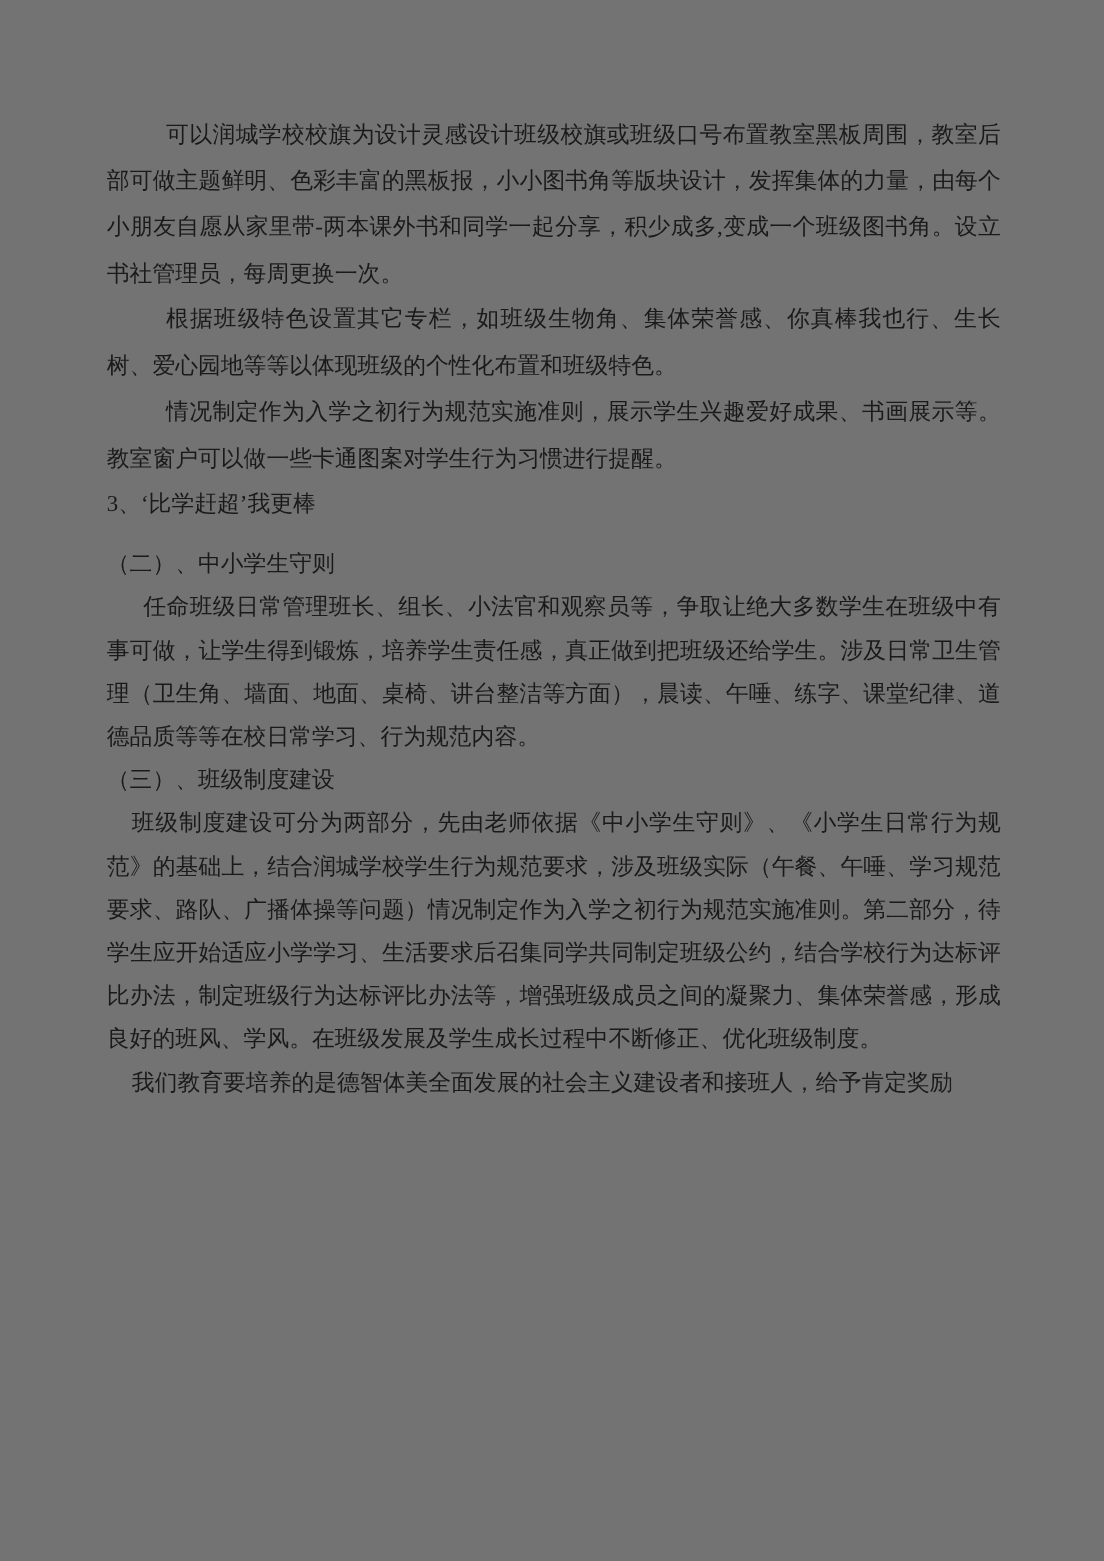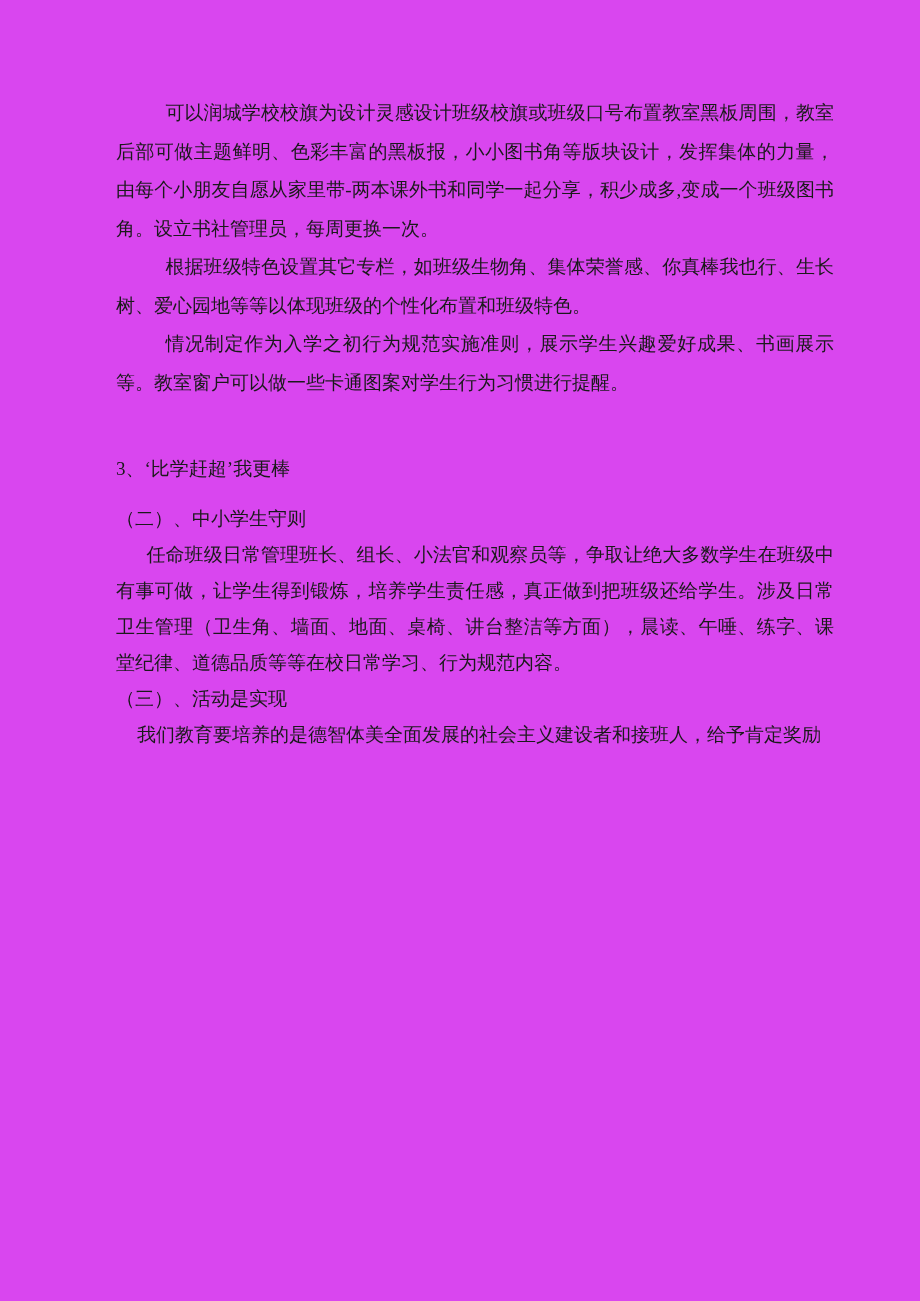--- a/index.html
+++ b/index.html
@@ -10,50 +10,51 @@
   body {
     width: 920px;
     height: 1301px;
     overflow: hidden;
     font-family: "Liberation Serif", "DejaVu Serif", serif;
   }
   .page {
     box-sizing: border-box;
     width: 920px;
     height: 1301px;
-    background: #d946ef;
-    padding: 94px 86px 0 116px;
+    background: #737373;
+    padding: 94px 86px 0 89px;
   }
   .doc-block {
     margin: 0;
     color: #1a1a1a;
     font-size: 19px;
     text-align: justify;
     text-justify: inter-ideograph;
     letter-spacing: 0;
     word-break: normal;
   }
   
   .lh-a { line-height: 38.5px; }
   
   .lh-b { line-height: 36px; }
   
   .ind-lg { text-indent: 2.6em; }
   .ind-md { text-indent: 1.6em; }
   .ind-sm { text-indent: 1.1em; }
   .heading { text-align: left; text-indent: 0; }
-  .gap-after { margin-bottom: 12px; margin-top: 48px; }
+  .gap-after { margin-bottom: 12px; }
 </style>
 </head>
 <body>
 
 <div class="page">
   <div class="content">
     <p class="doc-block lh-a ind-lg">可以润城学校校旗为设计灵感设计班级校旗或班级口号布置教室黑板周围，教室后部可做主题鲜明、色彩丰富的黑板报，小小图书角等版块设计，发挥集体的力量，由每个小朋友自愿从家里带-两本课外书和同学一起分享，积少成多,变成一个班级图书角。设立书社管理员，每周更换一次。</p>
     <p class="doc-block lh-a ind-lg">根据班级特色设置其它专栏，如班级生物角、集体荣誉感、你真棒我也行、生长树、爱心园地等等以体现班级的个性化布置和班级特色。</p>
     <p class="doc-block lh-a ind-lg">情况制定作为入学之初行为规范实施准则，展示学生兴趣爱好成果、书画展示等。教室窗户可以做一些卡通图案对学生行为习惯进行提醒。</p>
     <p class="doc-block lh-a heading gap-after">3、‘比学赶超’我更棒</p>
     <p class="doc-block lh-b heading">（二）、中小学生守则</p>
     <p class="doc-block lh-b ind-md">任命班级日常管理班长、组长、小法官和观察员等，争取让绝大多数学生在班级中有事可做，让学生得到锻炼，培养学生责任感，真正做到把班级还给学生。涉及日常卫生管理（卫生角、墙面、地面、桌椅、讲台整洁等方面），晨读、午唾、练字、课堂纪律、道德品质等等在校日常学习、行为规范内容。</p>
-    <p class="doc-block lh-b heading">（三）、活动是实现</p>
+    <p class="doc-block lh-b heading">（三）、班级制度建设</p>
+    <p class="doc-block lh-b ind-sm">班级制度建设可分为两部分，先由老师依据《中小学生守则》、《小学生日常行为规范》的基础上，结合润城学校学生行为规范要求，涉及班级实际（午餐、午唾、学习规范要求、路队、广播体操等问题）情况制定作为入学之初行为规范实施准则。第二部分，待学生应开始适应小学学习、生活要求后召集同学共同制定班级公约，结合学校行为达标评比办法，制定班级行为达标评比办法等，增强班级成员之间的凝聚力、集体荣誉感，形成良好的班风、学风。在班级发展及学生成长过程中不断修正、优化班级制度。</p>
     <p class="doc-block lh-b ind-sm">我们教育要培养的是德智体美全面发展的社会主义建设者和接班人，给予肯定奖励</p>
   </div>
 </div>
 
 </body></html>

